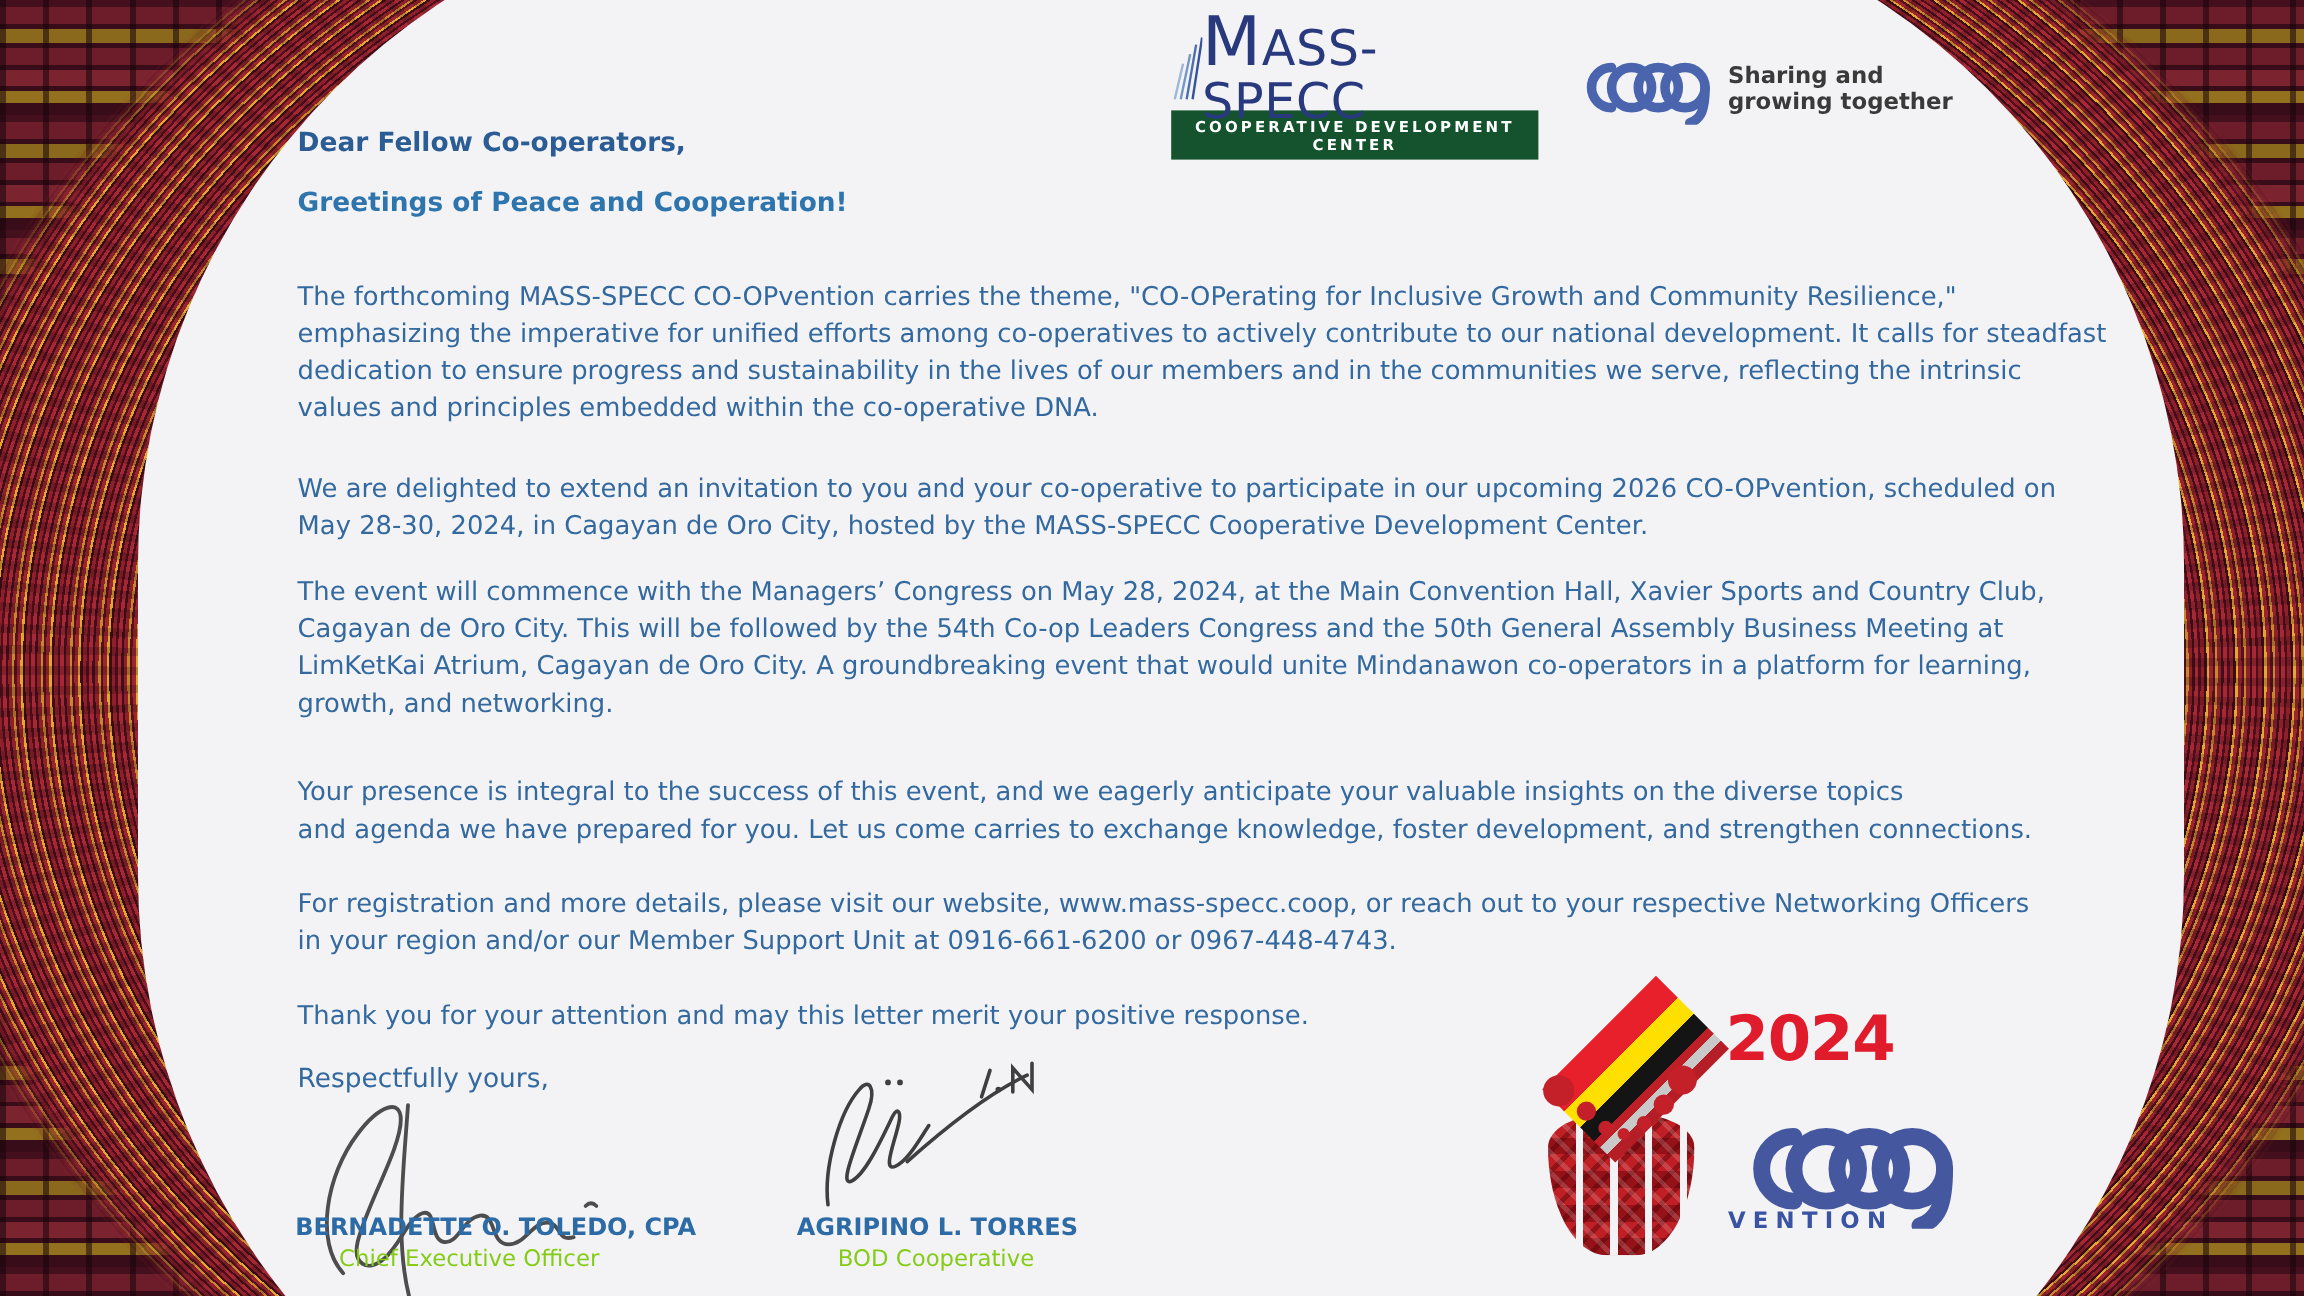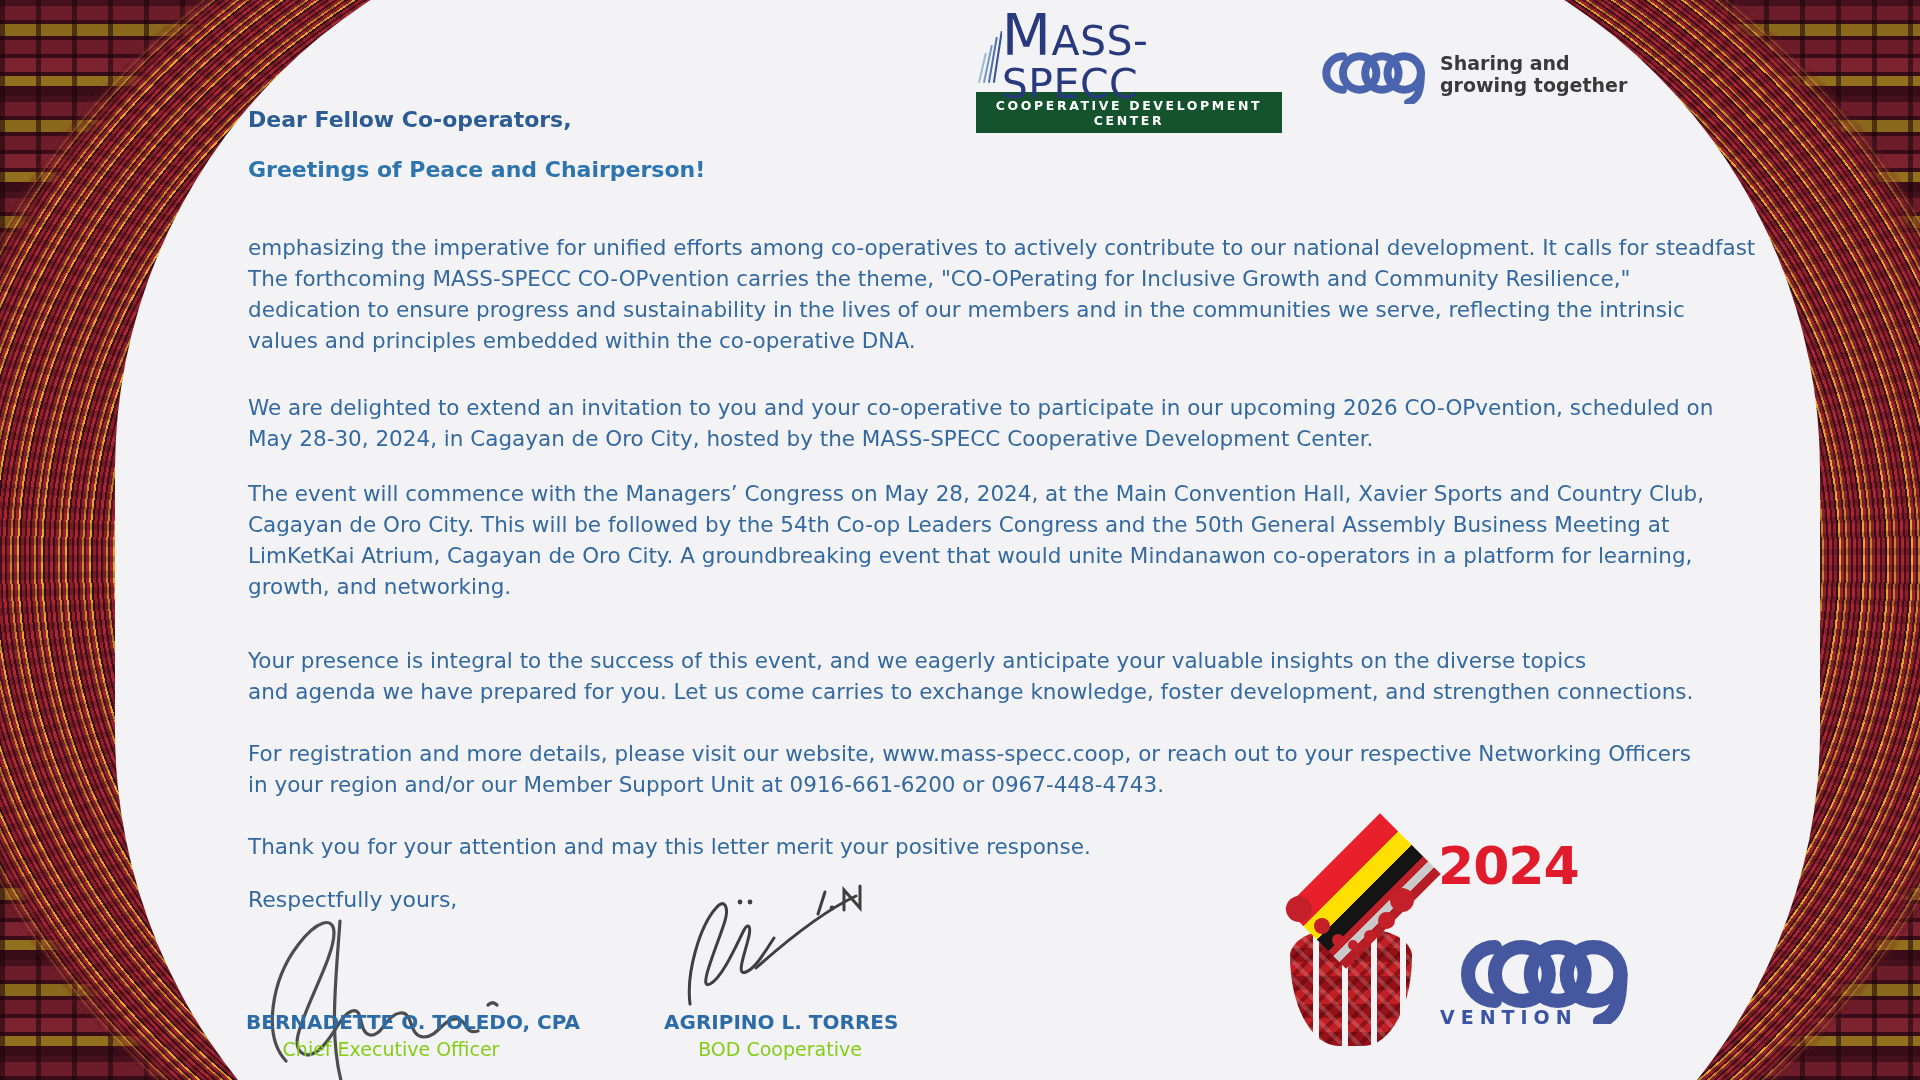--- a/index.html
+++ b/index.html
@@ -126,25 +126,25 @@
       <path d="M144 39 C144 62 140 72 128 76"></path>
     </g>
   </svg>
   <div class="tagline">
     <div>Sharing and</div>
     <div>growing together</div>
   </div>
 
   <div class="letter">
     <div class="salutation line">Dear Fellow Co-operators,</div>
-    <div class="greeting line">Greetings of Peace and Chairperson!</div>
+    <div class="greeting line">Greetings of Peace and Cooperation!</div>
 
     <div class="para p1">
+      <div class="line">The forthcoming MASS-SPECC CO-OPvention carries the theme, "CO-OPerating for Inclusive Growth and Community Resilience,"</div>
       <div class="line">emphasizing the imperative for unified efforts among co-operatives to actively contribute to our national development. It calls for steadfast</div>
-      <div class="line">The forthcoming MASS-SPECC CO-OPvention carries the theme, "CO-OPerating for Inclusive Growth and Community Resilience,"</div>
       <div class="line">dedication to ensure progress and sustainability in the lives of our members and in the communities we serve, reflecting the intrinsic</div>
       <div class="line">values and principles embedded within the co-operative DNA.</div>
     </div>
 
     <div class="para p2">
       <div class="line">We are delighted to extend an invitation to you and your co-operative to participate in our upcoming 2026 CO-OPvention, scheduled on</div>
       <div class="line">May 28-30, 2024, in Cagayan de Oro City, hosted by the MASS-SPECC Cooperative Development Center.</div>
     </div>
 
     <div class="para p3">

